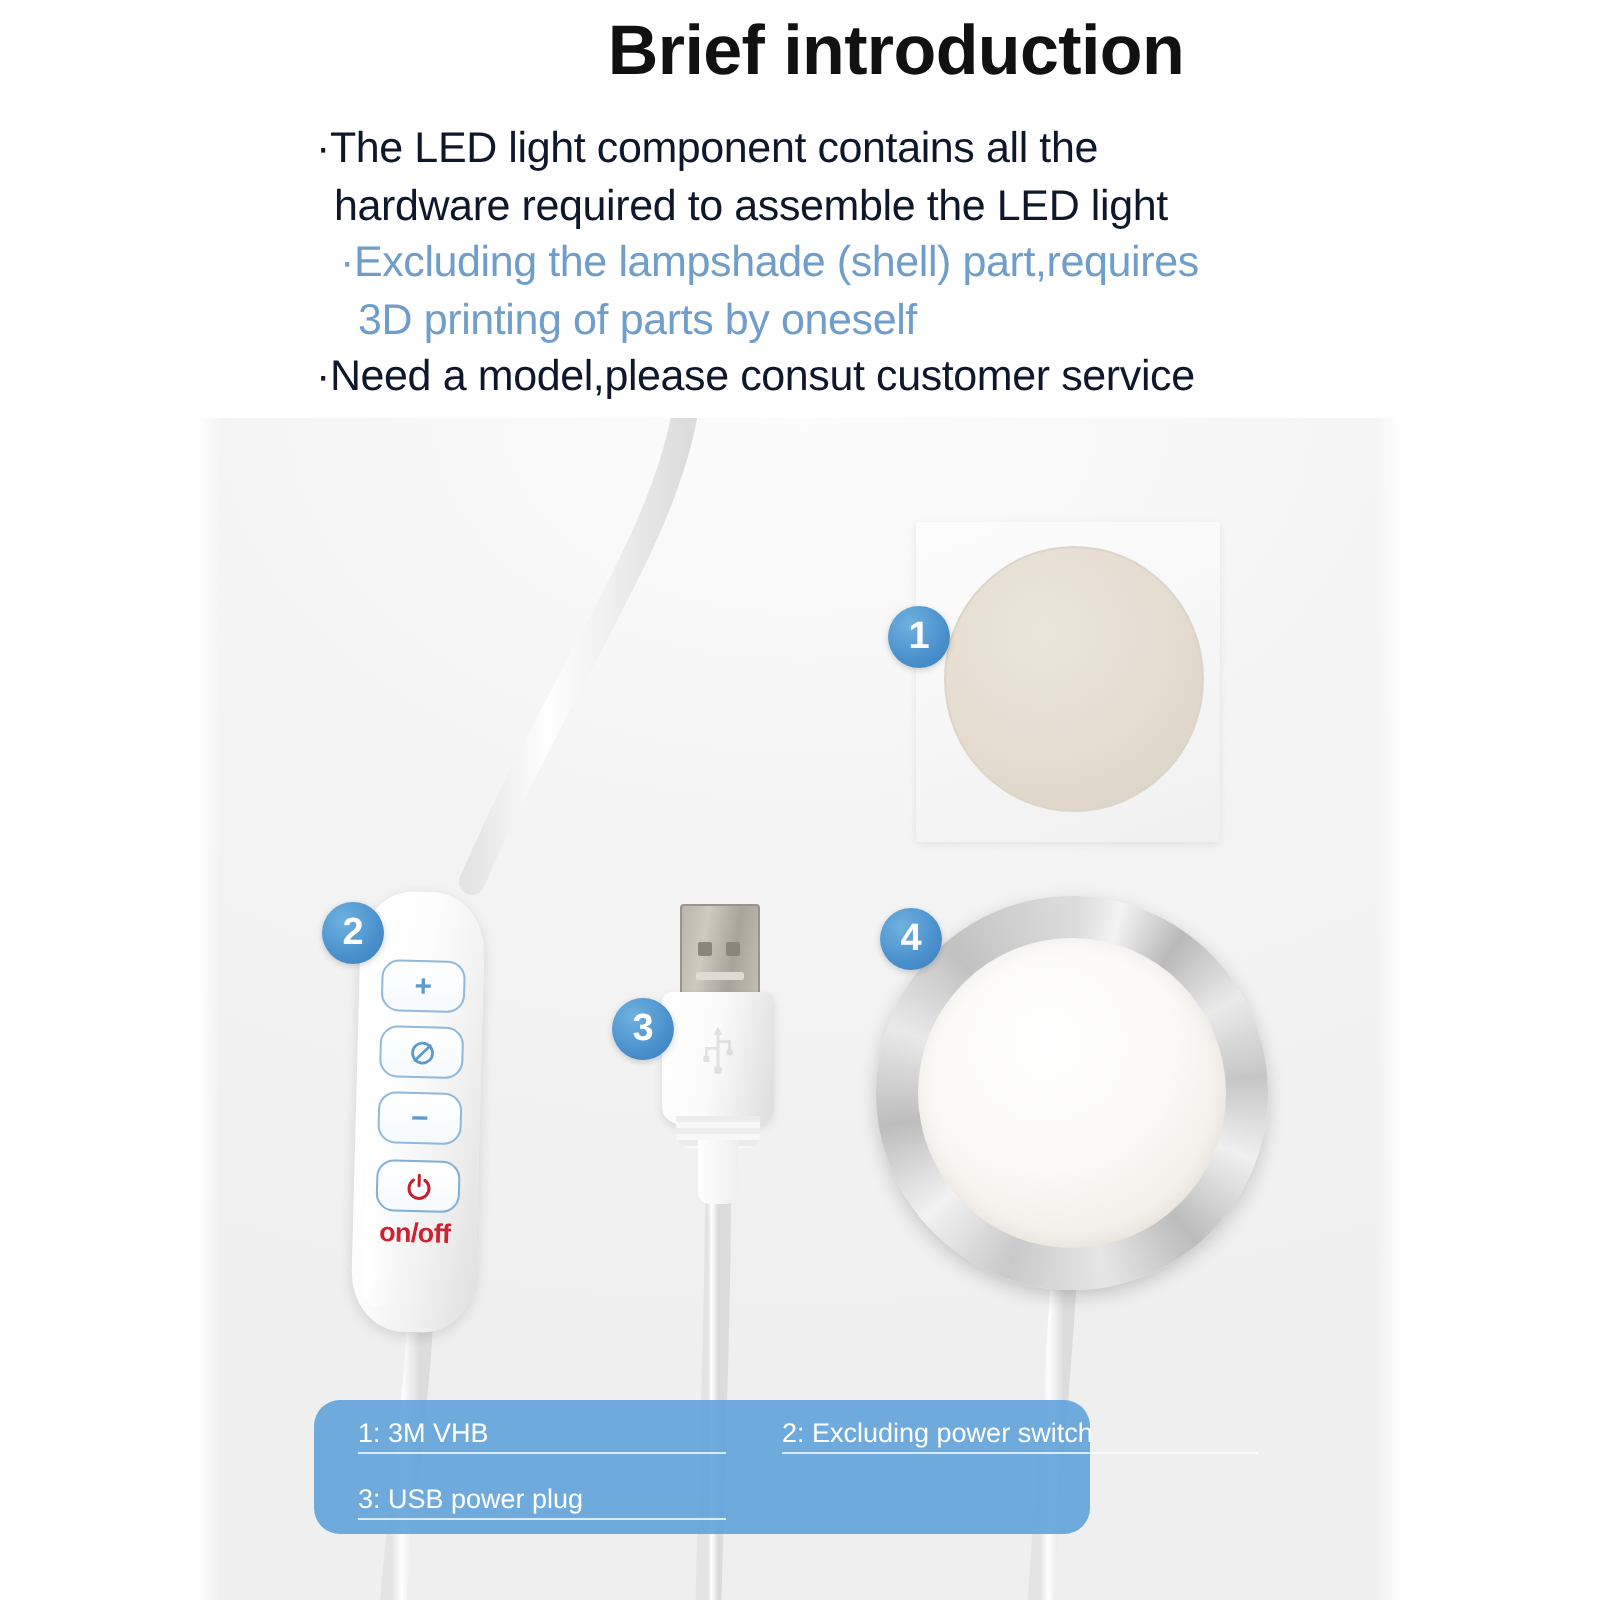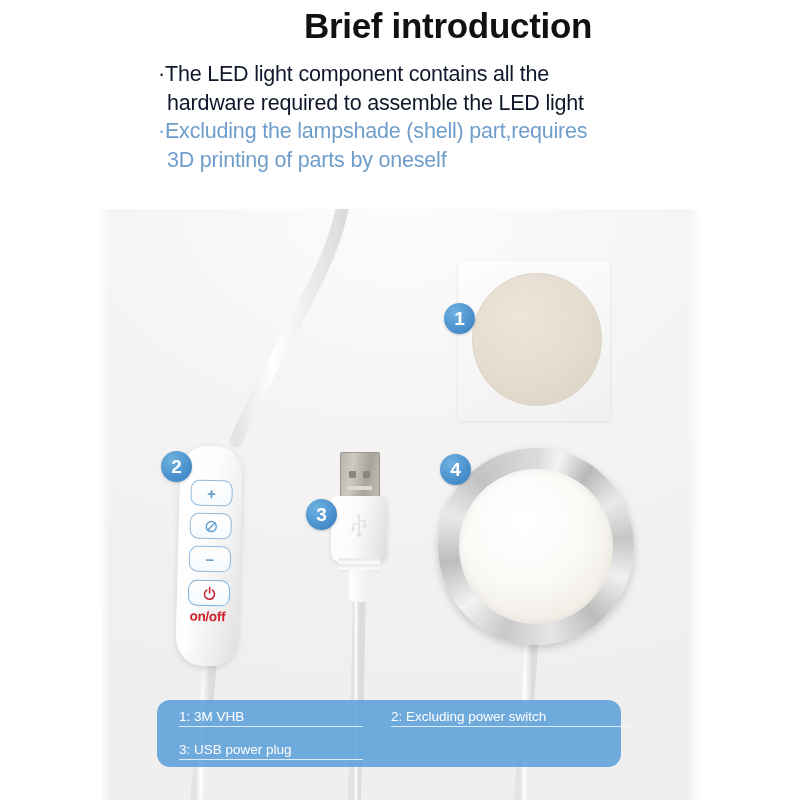--- a/index.html
+++ b/index.html
@@ -26,21 +26,21 @@
   .bullet{
     display:block;
     font-size:21.5px;
     line-height:28.5px;
     color:#0f172a;
     letter-spacing:-0.2px;
     white-space:pre-line;
     text-indent:-9px;
     padding-left:9px;
   }
-  .bullet.blue{color:#6f9ecb;}
+  .bullet.blue{color:#6f9ecb;margin-left:12px;}
 
   
   .photo{
     position:absolute;left:100px;top:209px;width:600px;height:591px;
     background:#f3f3f3;
     overflow:hidden;
   }
   .photo-bg{
     position:absolute;inset:0;
     background:
@@ -147,21 +147,21 @@
     position:absolute;width:31px;height:31px;border-radius:50%;
     background:radial-gradient(circle at 35% 30%, #6fb2e0 0%, #4a90cc 60%, #3a7fbb 100%);
     color:#fff;font-size:19px;font-weight:bold;
     display:flex;align-items:center;justify-content:center;
     box-shadow:0 1px 3px rgba(0,0,0,.18);
     z-index:5;
   }
 
   
   .legend{
-    position:absolute;left:157px;top:700px;width:464px;height:67px;
+    position:absolute;left:157px;top:700px;width:388px;height:67px;
     background:rgba(93,161,219,0.88);
     border-radius:13px;
     z-index:6;
   }
   .legend-grid{
     position:absolute;inset:0;
     display:grid;grid-template-columns:222px 266px;grid-template-rows:1fr 1fr;
     align-items:center;
     padding:2px 0 0 0;box-sizing:border-box;
   }
@@ -179,20 +179,21 @@
 
 <div id="page">
 
   <div class="title">Brief introduction</div>
 
   <div class="bullets">
     <span class="bullet">·The LED light component contains all the
   hardware required to assemble the LED light</span>
     <span class="bullet blue">·Excluding the lampshade (shell) part,requires
   3D printing of parts by oneself</span>
+    <span class="bullet">·Need a model,please consut customer service</span>
   </div>
 
   <div class="photo">
     <div class="photo-bg"></div>
 
     <svg class="cables" viewBox="0 0 600 591">
       <defs>
         <linearGradient id="cg" x1="0" y1="0" x2="1" y2="0">
           <stop offset="0%" stop-color="#e4e4e4"></stop>
           <stop offset="35%" stop-color="#ffffff"></stop>

